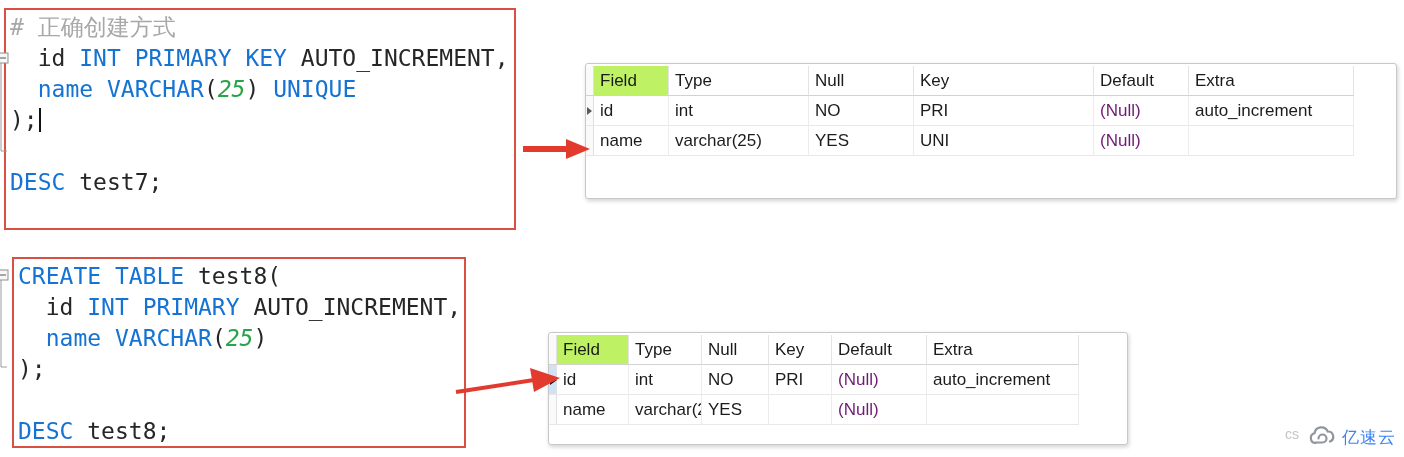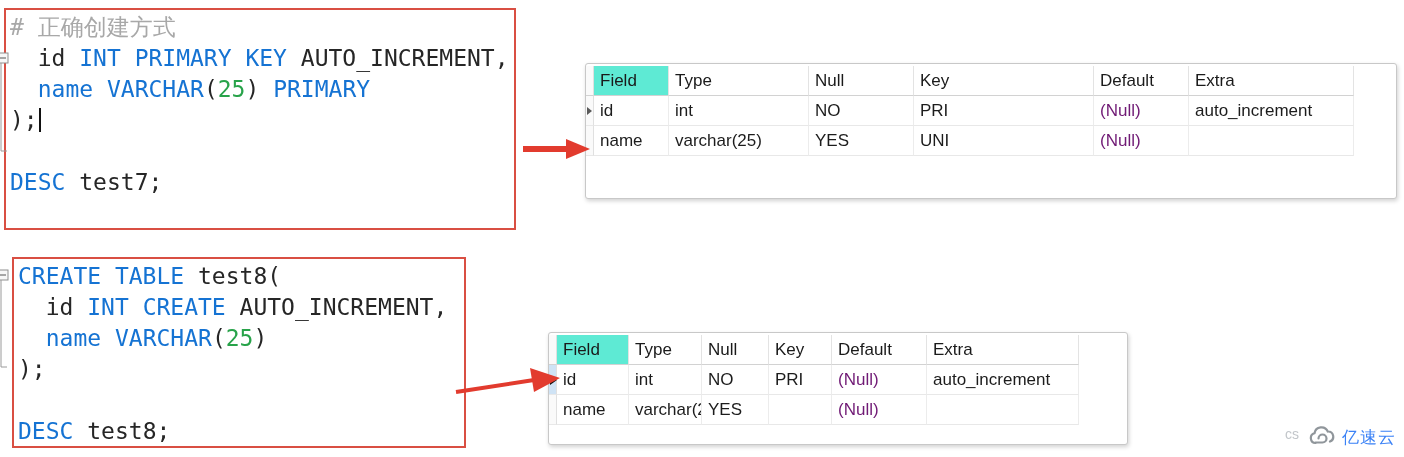--- a/index.html
+++ b/index.html
@@ -6,21 +6,21 @@
   html,body { width:1404px; height:457px; background:#ffffff; overflow:hidden; position:relative;
               font-family:"Liberation Sans", sans-serif; }
 
   
   .codebox { position:absolute; border:2px solid #d94f43; background:#fff; padding:2px 0 0 4px; }
   #codebox1 { left:4px; top:8px;  width:512px; height:222px; }
   #codebox2 { left:4px; top:257px; width:454px; height:191px;margin-left:8px; }
   .cline { height:31px; line-height:31px; white-space:pre;
            font-family:"DejaVu Sans Mono", monospace; font-size:23px; color:#262626; }
   .kw  { color:#1573d3; }
-  .num { color:#28a34a; }
+  .num { color:#28a34a;font-style:italic; }
   .com { color:#a8a8a8; }
   .caret { display:inline-block; width:2px; height:24px; background:#111;
            vertical-align:middle; margin-left:1px; margin-top:-4px; }
 
   
   .foldsvg { position:absolute; left:0; }
   #fold1 { top:50px;  width:10px; height:112px; }
   #fold2 { top:268px; width:10px; height:110px; }
 
   
@@ -28,21 +28,21 @@
            box-shadow:1px 2px 4px rgba(0,0,0,0.18); padding-top:2px; overflow:hidden; }
   #panel1 { left:585px; top:63px;  width:812px; height:136px; }
   #panel2 { left:548px; top:332px; width:580px; height:113px; }
   .trow { display:flex; }
   .gut { width:8px; height:30px; background:#fafafa; border-right:1px solid #e0e0e0;
          border-bottom:1px solid #e8e8e8; position:relative; }
   .gut.active { background:#cfe3f5; }
   .th { height:30px; line-height:29px; font-size:17px; color:#1a1a1a; padding-left:6px;
         border-right:1px solid #e3e3e3; border-bottom:1px solid #d2d2d2; background:#fff;
         white-space:nowrap; overflow:hidden; }
-  .th.sel { background:#5eead4; }
+  .th.sel { background:#bef264; }
   .td { height:30px; line-height:29px; font-size:17px; color:#1c1c1c; padding-left:6px;
         border-right:1px solid #ececec; border-bottom:1px solid #e8e8e8;
         white-space:nowrap; overflow:hidden; }
   .nullv { color:#701a75; }
   
   .c10{width:75px;} .c11{width:140px;} .c12{width:105px;} .c13{width:180px;} .c14{width:95px;} .c15{width:165px;}
   
   .c20{width:72px;} .c21{width:73px;} .c22{width:67px;} .c23{width:63px;} .c24{width:95px;} .c25{width:152px;}
   
   .tri { position:absolute; top:50%; left:1px; transform:translateY(-50%);
@@ -59,29 +59,29 @@
   #wm { position:absolute; right:8px; bottom:8px; display:flex; gap:6px; }
   #wm .pre { font-size:14px; color:#c2c6ca; margin-right:4px; }
   #wm .brand { font-size:17px; color:#3b82f6; letter-spacing:1px; }
 </style>
 </head>
 <body>
 
 <div class="codebox" id="codebox1">
   <div class="cline"><span class="com"># 正确创建方式</span></div>
   <div class="cline"><span>  id </span><span class="kw">INT PRIMARY KEY</span><span> AUTO_INCREMENT,</span></div>
-  <div class="cline"><span>  </span><span class="kw">name VARCHAR</span><span>(</span><span class="num">25</span><span>) </span><span class="kw">PRIMARY</span></div>
+  <div class="cline"><span>  </span><span class="kw">name VARCHAR</span><span>(</span><span class="num">25</span><span>) </span><span class="kw">UNIQUE</span></div>
   <div class="cline"><span>);</span><span class="caret"></span></div>
   <div class="cline"></div>
   <div class="cline"><span class="kw">DESC</span><span> test7;</span></div>
 </div>
 
 <div class="codebox" id="codebox2">
   <div class="cline"><span class="kw">CREATE TABLE</span><span> test8(</span></div>
-  <div class="cline"><span>  id </span><span class="kw">INT CREATE</span><span> AUTO_INCREMENT,</span></div>
+  <div class="cline"><span>  id </span><span class="kw">INT PRIMARY</span><span> AUTO_INCREMENT,</span></div>
   <div class="cline"><span>  </span><span class="kw">name VARCHAR</span><span>(</span><span class="num">25</span><span>)</span></div>
   <div class="cline"><span>);</span></div>
   <div class="cline"></div>
   <div class="cline"><span class="kw">DESC</span><span> test8;</span></div>
 </div>
 
 <svg class="foldsvg" id="fold1" viewBox="0 0 10 112">
   <rect x="-4" y="3" width="12" height="10" fill="#f7f7f7" stroke="#8f8f8f"></rect>
   <line x1="-2" y1="8" x2="6" y2="8" stroke="#555"></line>
   <line x1="1" y1="13" x2="1" y2="101" stroke="#9a9a9a"></line>

